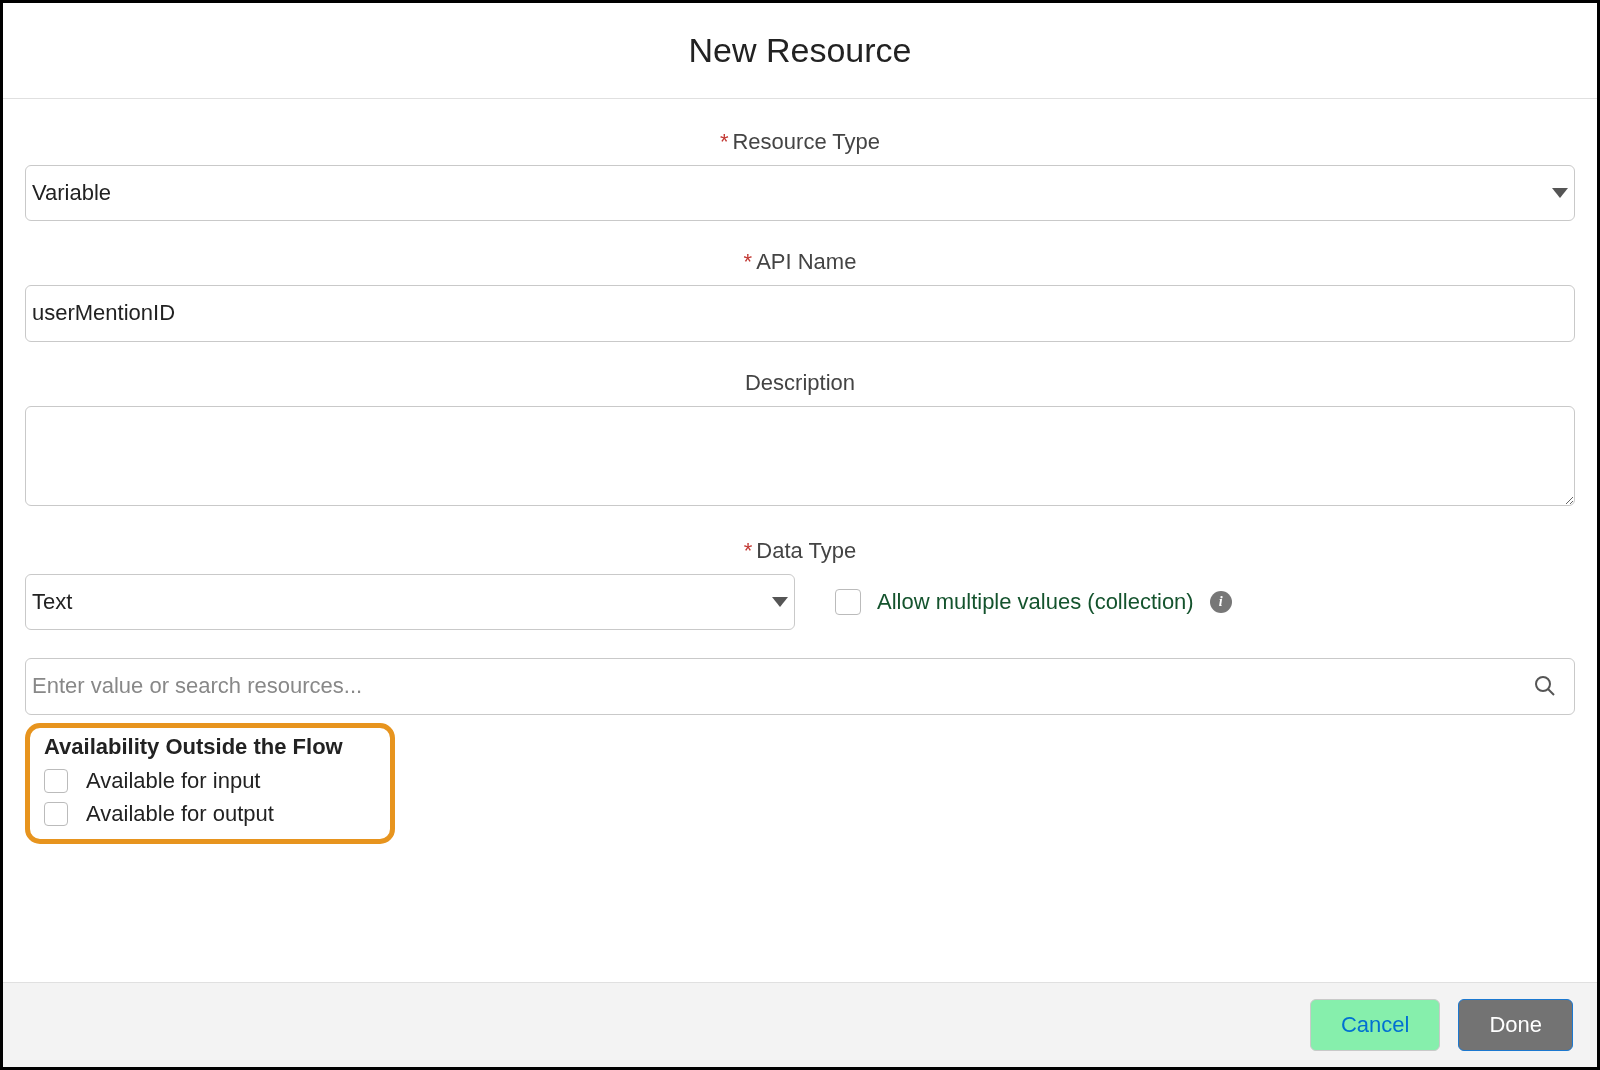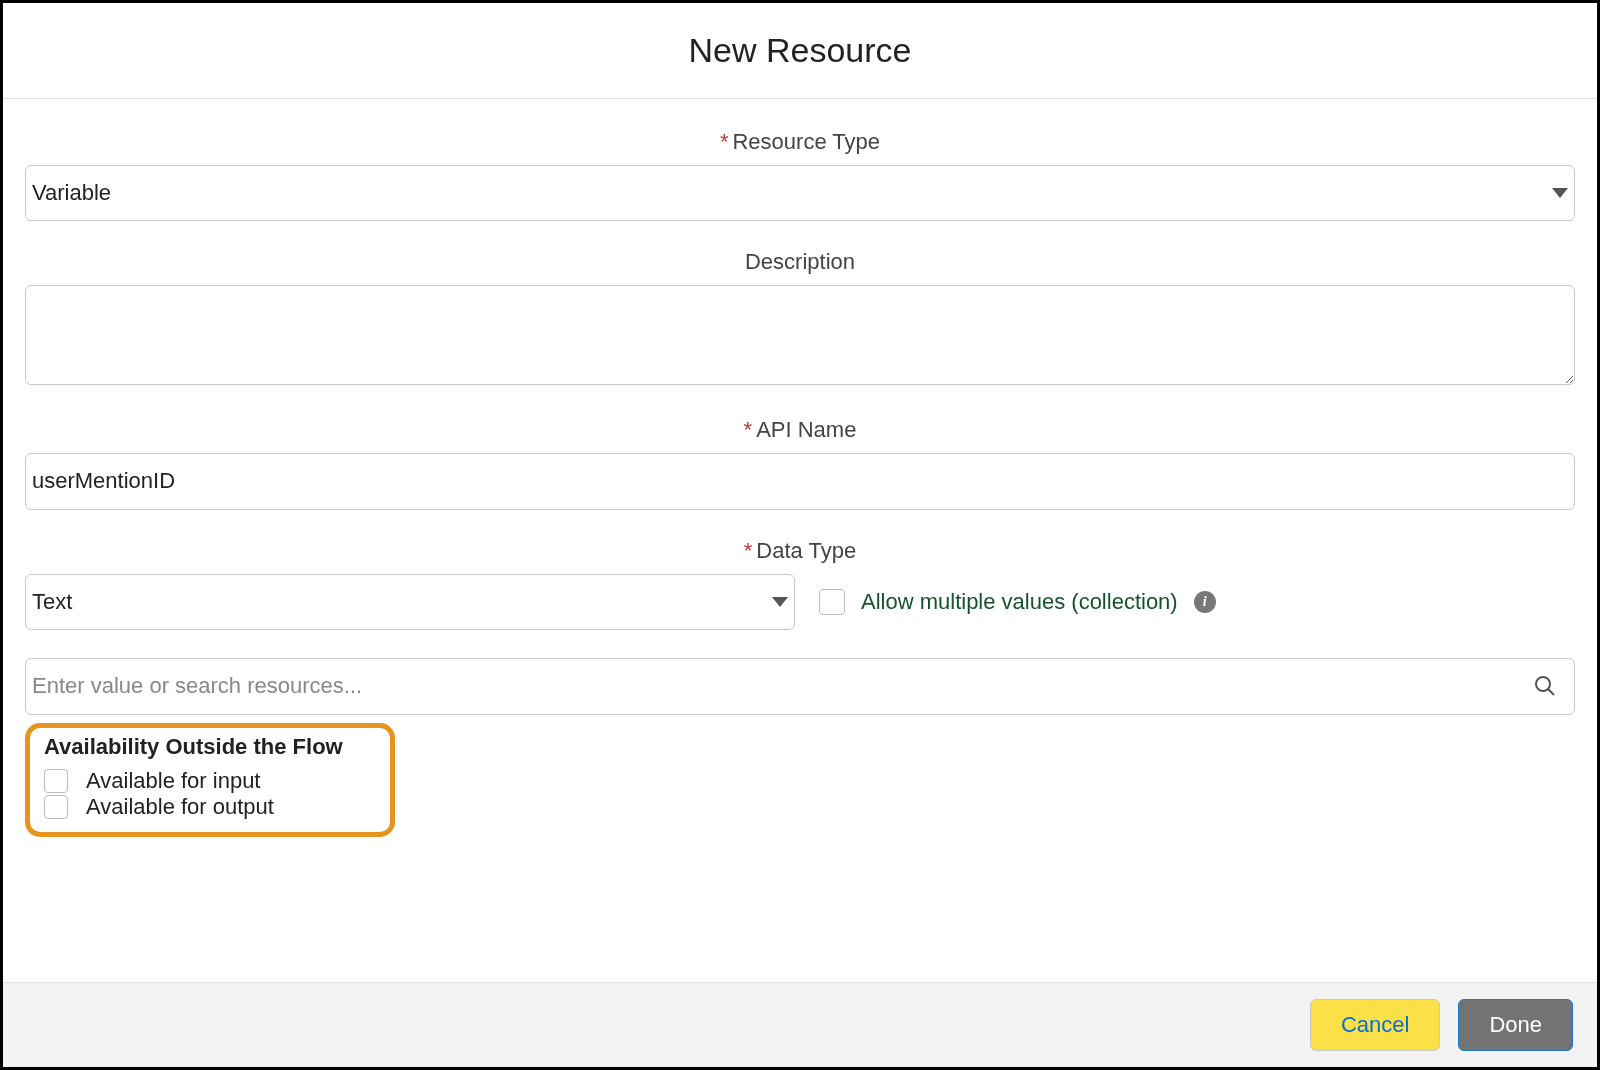--- a/index.html
+++ b/index.html
@@ -74,21 +74,21 @@
   }
   .caret-down {
     width: 0; height: 0;
     border-left: 8px solid transparent;
     border-right: 8px solid transparent;
     border-top: 10px solid #555;
   }
   .row {
     display: flex;
     align-items: center;
-    gap: 24px;
+    gap: 40px;
     text-align: right;
   }
   .dt-select { width: 770px; }
   .checkbox {
     width: 26px; height: 26px;
     border: 1px solid #bbb;
     border-radius: 4px;
     background: #fff;
     flex-shrink: 0;
   }
@@ -125,40 +125,40 @@
     border-radius: 15px;
     padding: 6px 14px 12px 14px;
     width: 370px;
     margin-top: -6px;
   }
   .availability .section-title {
     font-weight: 700;
     font-size: 22px;
     margin-bottom: 8px;
   }
-  .availability .check-row { margin-top: 0; gap: 18px; }
+  .availability .check-row { margin-top: 7px; gap: 18px; }
   .availability .check-label { font-size: 22px; color: #222; }
   .availability .checkbox { width: 24px; height: 24px; }
   .footer {
     background: #f3f3f3;
     border-top: 1px solid #e0e0e0;
     padding: 16px 24px;
     display: flex;
     justify-content: flex-end;
     gap: 18px;
   }
   .btn {
     font-size: 22px;
     padding: 12px 30px;
     border-radius: 6px;
     cursor: pointer;
     border: 1px solid transparent;
   }
   .btn-neutral {
-    background: #fde047;
+    background: #86efac;
     border-color: #c9c9c9;
     color: #0070d2;
   }
   .btn-brand {
     background: #737373;
     color: #fff;
     border-color: #1b78d0;
   }
 </style>
 </head>
@@ -174,27 +174,27 @@
 
     <div class="field">
       <span class="label req">Resource Type</span>
       <div class="control select">
         <span>Variable</span>
         <span class="caret-down"></span>
       </div>
     </div>
 
     <div class="field">
+      <span class="label req">API Name</span>
+      <input type="text" class="control" value="userMentionID" style="">
+    </div>
+
+    <div class="field">
       <span class="label">Description</span>
       <textarea class="control" style=""></textarea>
-    </div>
-
-    <div class="field">
-      <span class="label req">API Name</span>
-      <input type="text" class="control" value="userMentionID" style="">
     </div>
 
     <div class="field">
       <span class="label req">Data Type</span>
       <div class="row">
         <div class="control select dt-select">
           <span>Text</span>
           <span class="caret-down"></span>
         </div>
         <div class="check-row">

